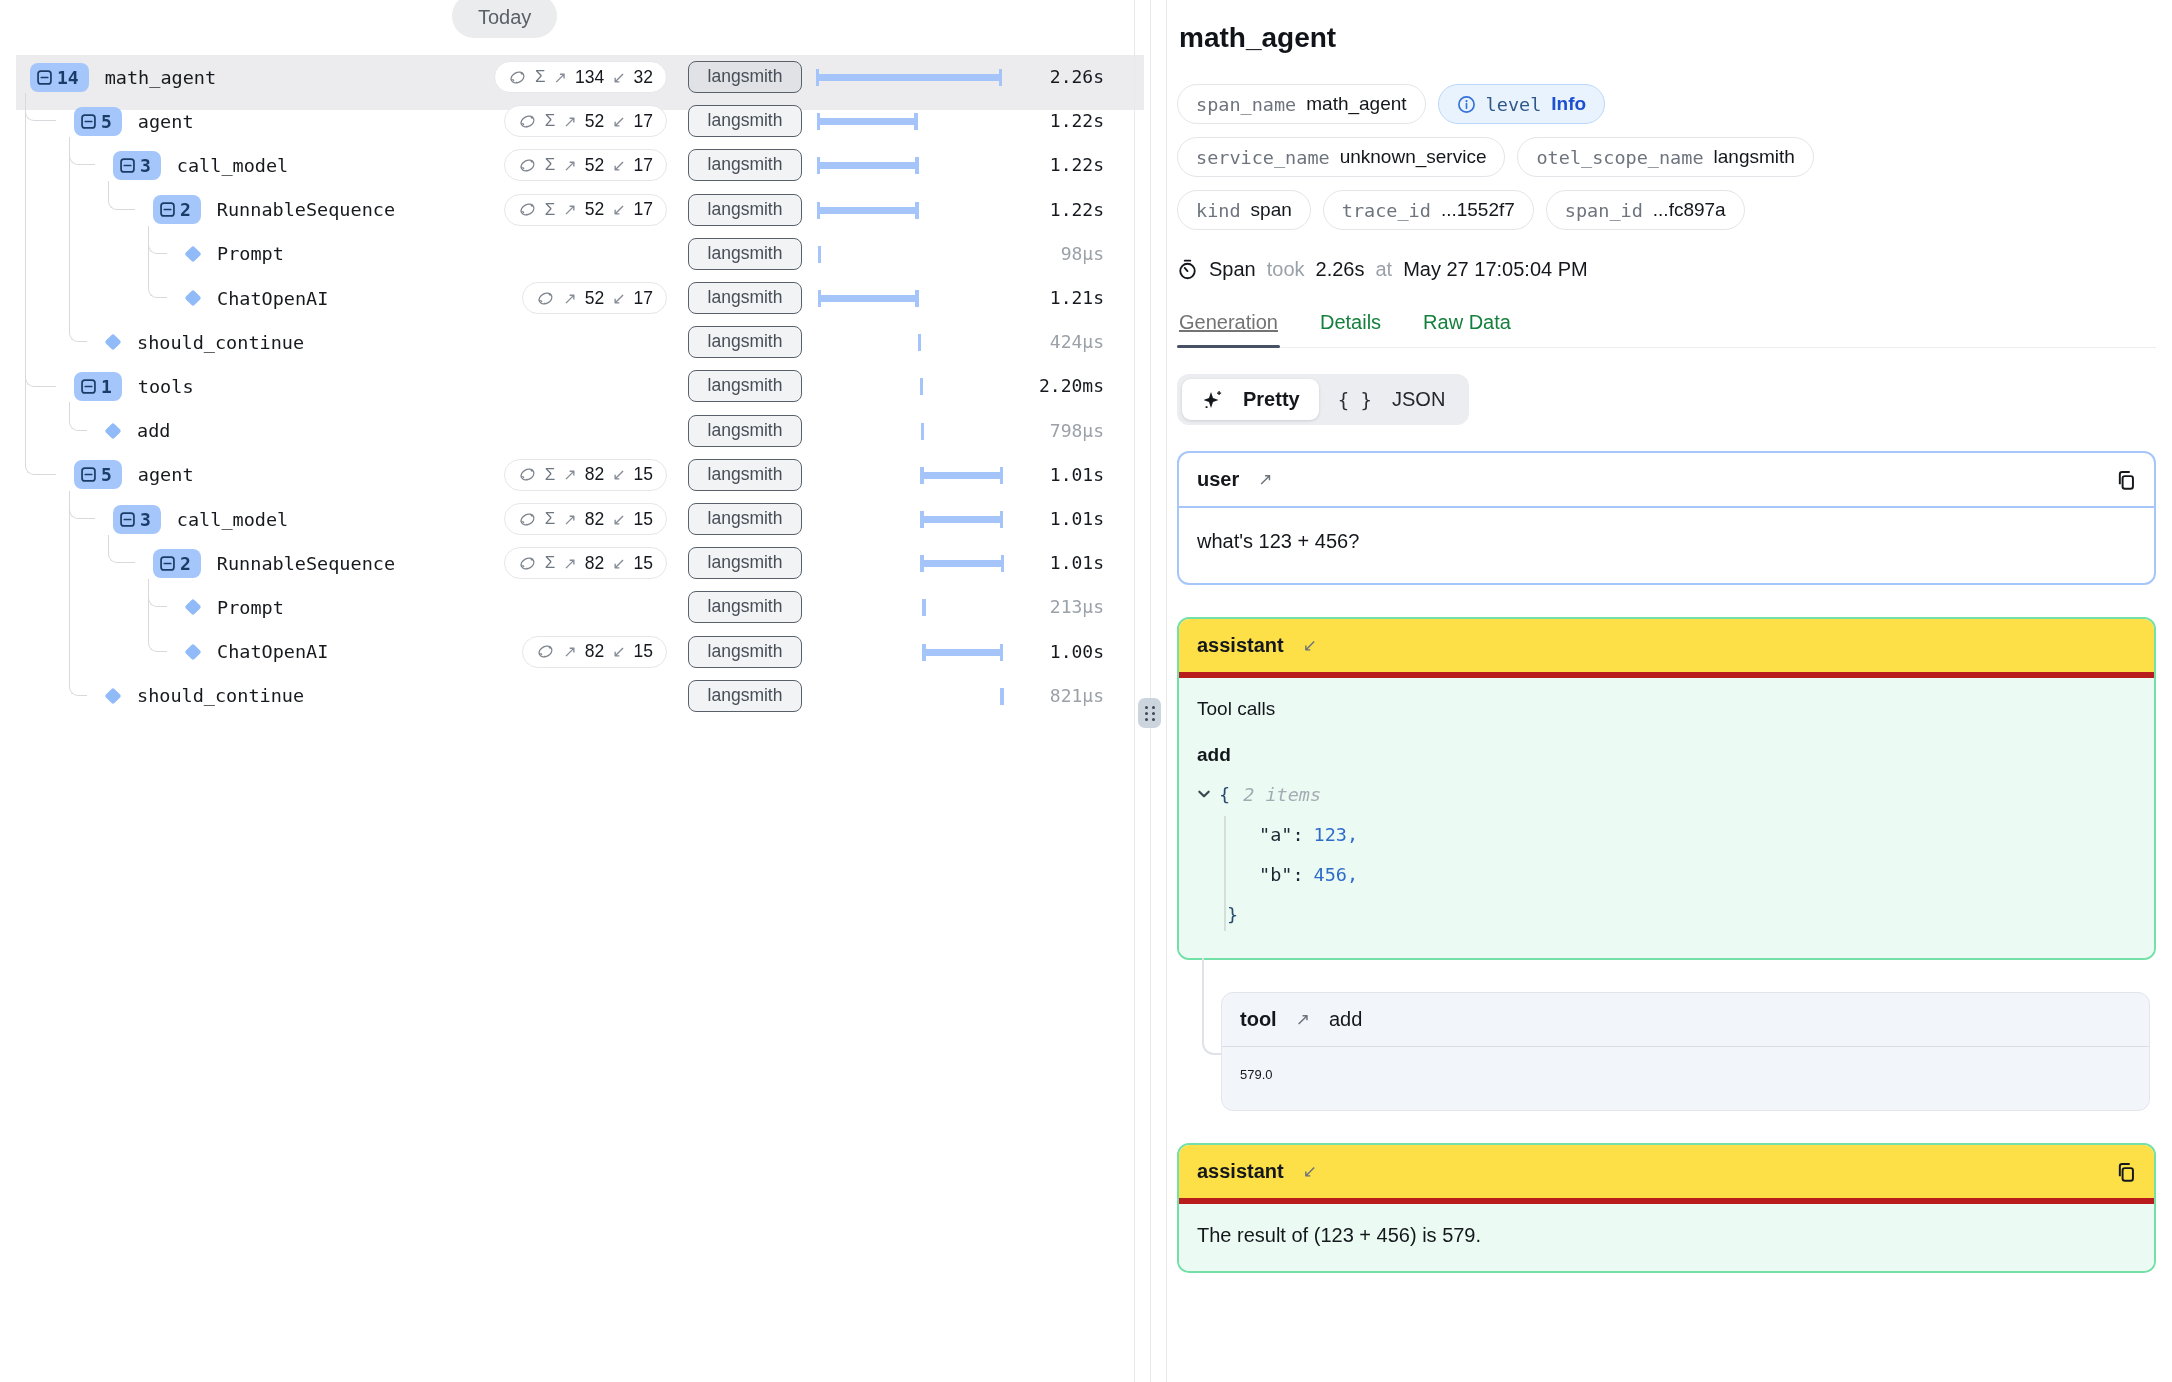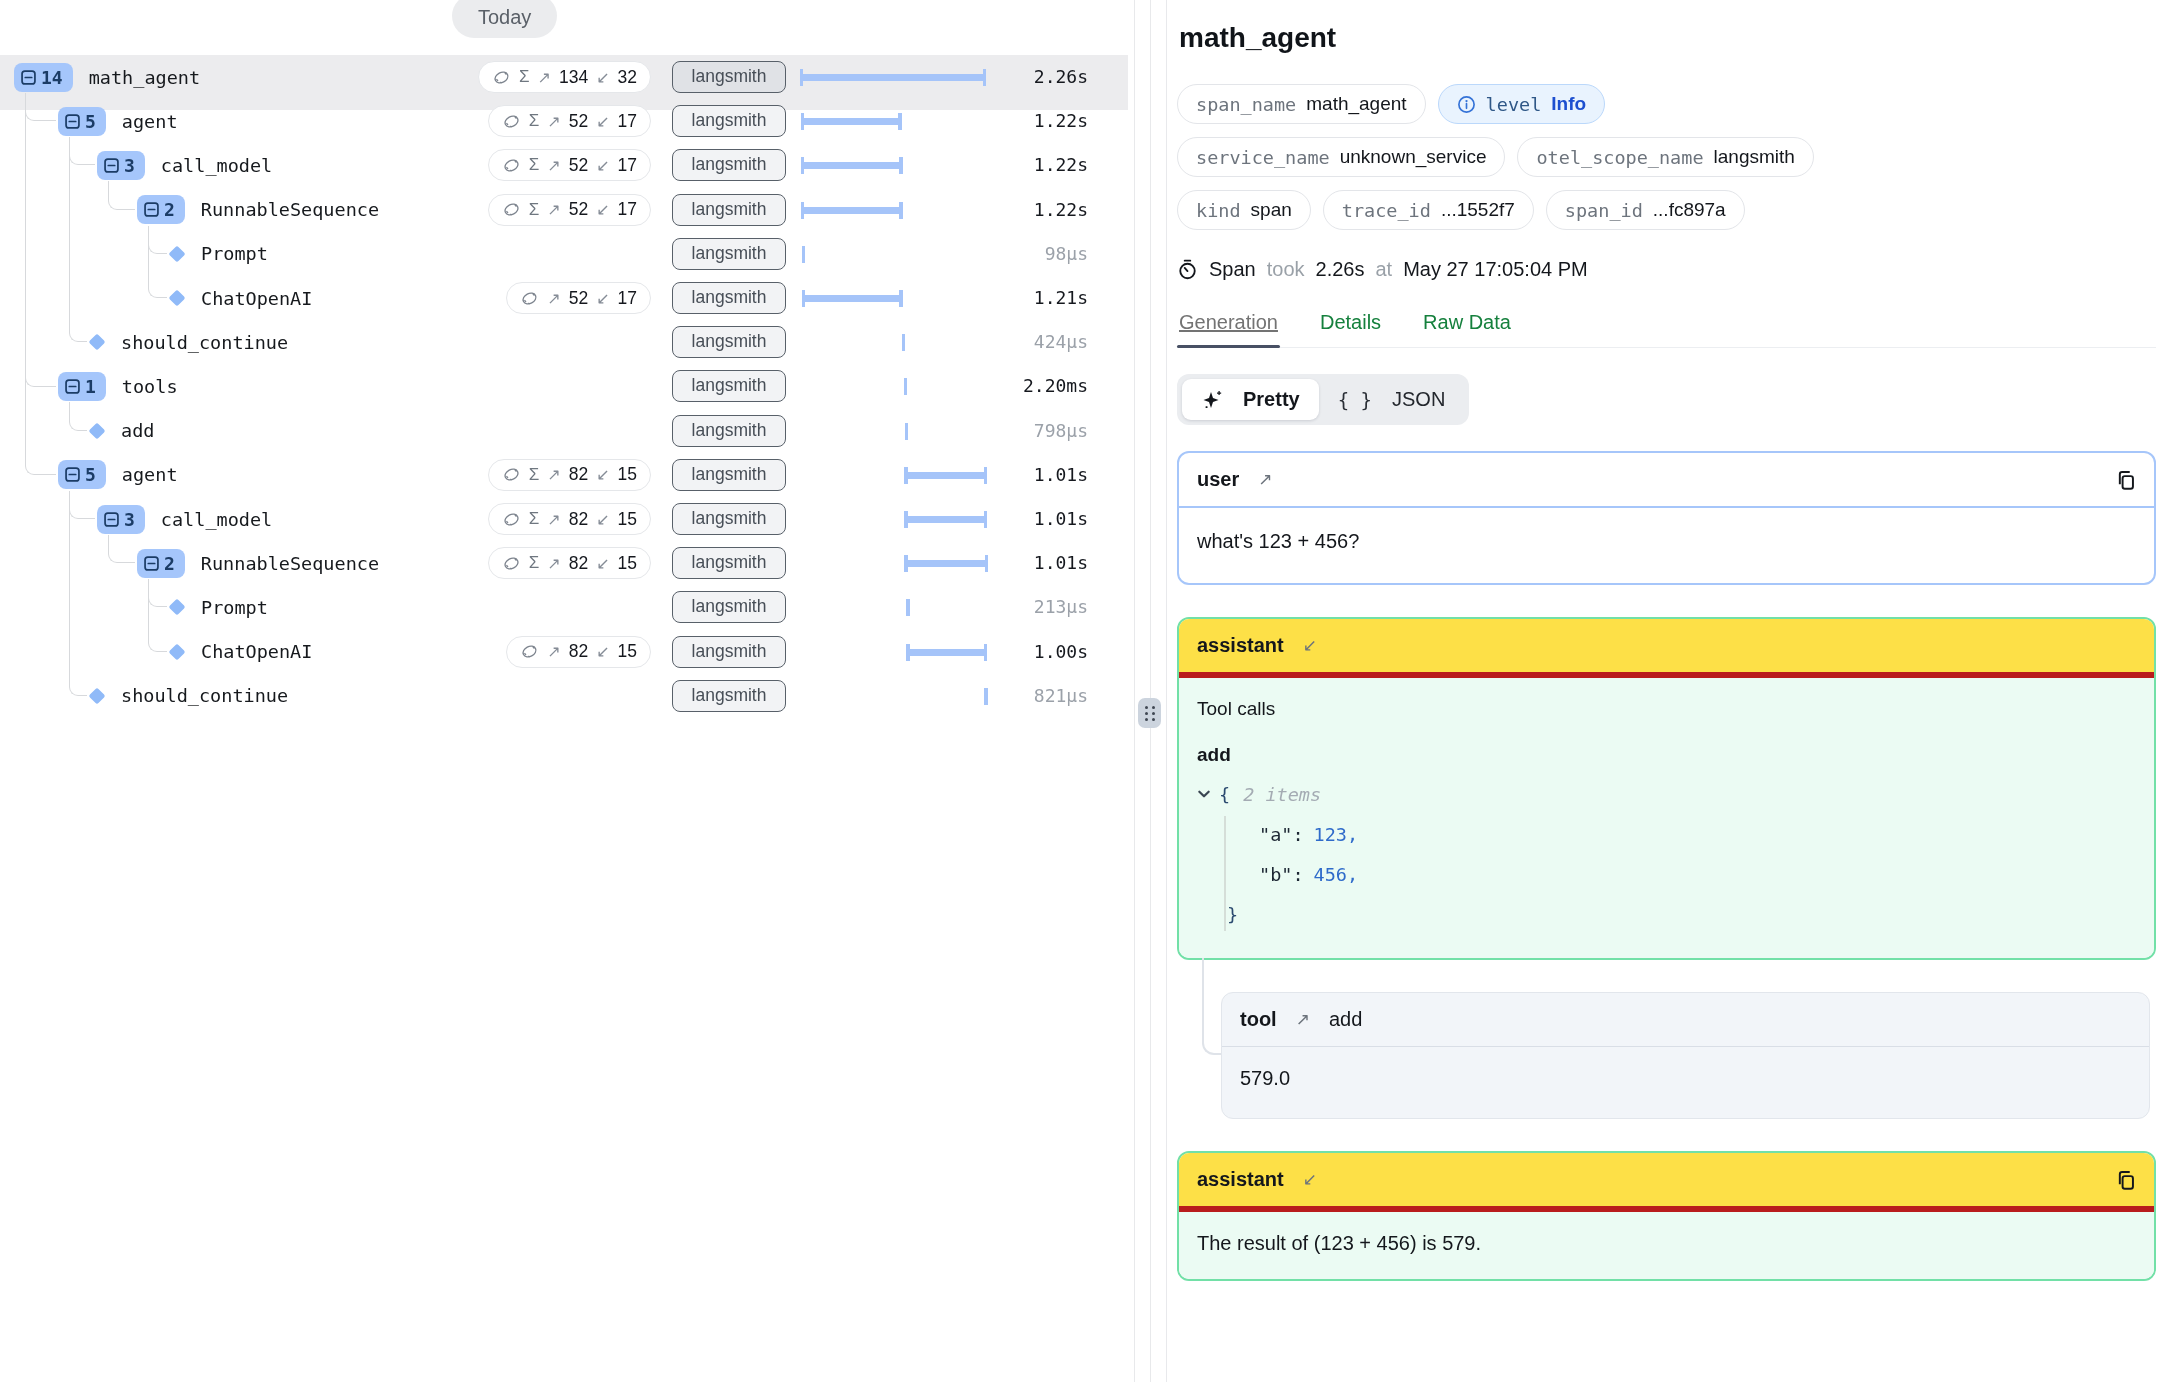--- a/index.html
+++ b/index.html
@@ -5,21 +5,21 @@
   * { margin:0; padding:0; box-sizing:border-box; }
   html,body { background:#fff; }
   .screen { position:relative; width:2172px; height:1382px; background:#fff; overflow:hidden;
             font-family:"Liberation Sans", sans-serif; color:#14171c; }
 
   
   #left { position:absolute; left:0; top:0; width:1135px; height:100%; }
   .today-pill { position:absolute; left:452px; top:-6px; height:44px; line-height:46px;
                 padding:0 26px; border-radius:22px; background:#ebecee; color:#5a6068;
                 font-size:20px; }
-  .trow { position:absolute; left:0; width:1128px; height:55px; }
+  .trow { position:absolute; left:16px; width:1128px; height:55px; }
   .trow.sel { background:#ececee; }
   .rowlabel { position:absolute; top:0; height:44px; display:flex; align-items:center; gap:16px; }
   .cbadge { display:inline-flex; align-items:center; gap:5px; background:#a5c6fb; border-radius:8px;
             padding:4px 10px 4px 7px; }
   .cbadge .cnt { font-family:"DejaVu Sans Mono", monospace; font-size:18px; font-weight:700; color:#1b3c66; }
   .dmd { width:12px; height:12px; background:#90baf8; border-radius:2px; transform:rotate(45deg); margin:0 2px; }
   .rname { font-family:"DejaVu Sans Mono", monospace; font-size:18.5px; color:#16191d; white-space:nowrap; }
   .connector { position:absolute; border-left:1.5px solid #d7d9dc; border-bottom:1.5px solid #d7d9dc;
                border-bottom-left-radius:9px; }
   .tokpill { position:absolute; right:477px; top:6px; height:32px; display:flex; align-items:center; gap:8px;
@@ -85,21 +85,21 @@
   .card.assistant { border:2px solid #72e0a7; }
   .card.assistant .chead { background:#fde047; border-bottom:6px solid #b91c1c; border-radius:10px 10px 0 0; }
   .card.assistant .cbody { background:#ebfbf3; border-radius:0 0 10px 10px; padding:20px 18px 24px; font-size:20px; }
   .toolwrap { position:relative; margin-left:44px; margin-right:6px; }
   .tool-connector { position:absolute; left:-19px; top:-34px; width:19px; height:97px;
                     border-left:2px solid #dfe3e9; border-bottom:2px solid #dfe3e9;
                     border-bottom-left-radius:12px; }
   .card.tool { background:#f2f5f9; border:1.5px solid #e2e6ec; margin-bottom:32px; }
   .card.tool .chead { border-bottom:1.5px solid #d9dee6; }
   .card.tool .chead .tname { font-weight:400; }
-  .card.tool .cbody { padding:20px 18px 28px; font-size:20px; }
+  .card.tool .cbody { padding:20px 18px 28px; font-size:13px; }
 
   .tc-label { font-size:19px; margin-bottom:24px; }
   .tc-name  { font-size:19px; font-weight:700; margin-bottom:8px; }
   .jsonblock { position:relative; font-family:"DejaVu Sans Mono", monospace; font-size:18.5px; }
   .jrow { display:flex; align-items:center; height:40px; }
   .jbrace { color:#2b4a6f; }
   .jitems { font-style:italic; color:#a4abb3; margin-left:13px; }
   .jkey { color:#1d2733; padding-left:62px; }
   .jval { color:#2f6bca; margin-left:10px; }
   .jclose { padding-left:30px; color:#2b4a6f; }

